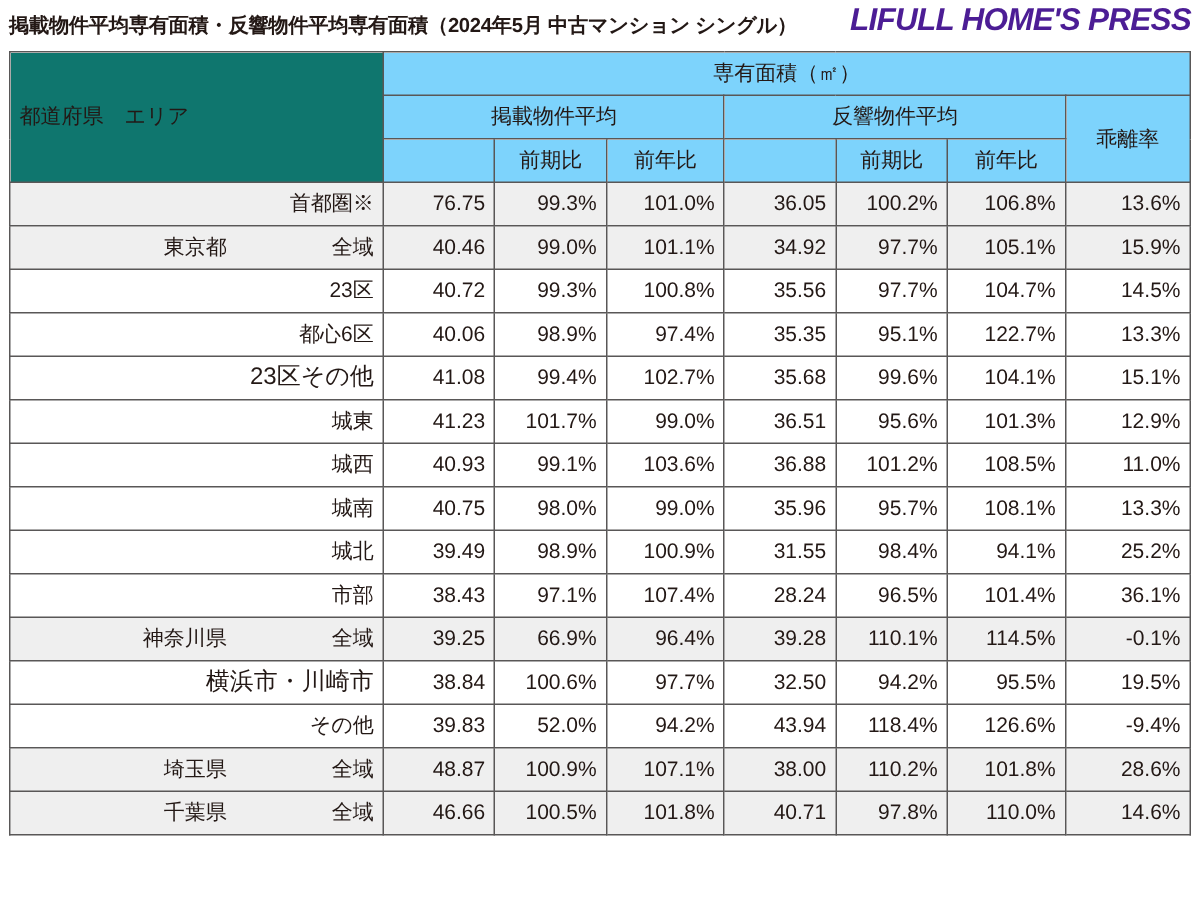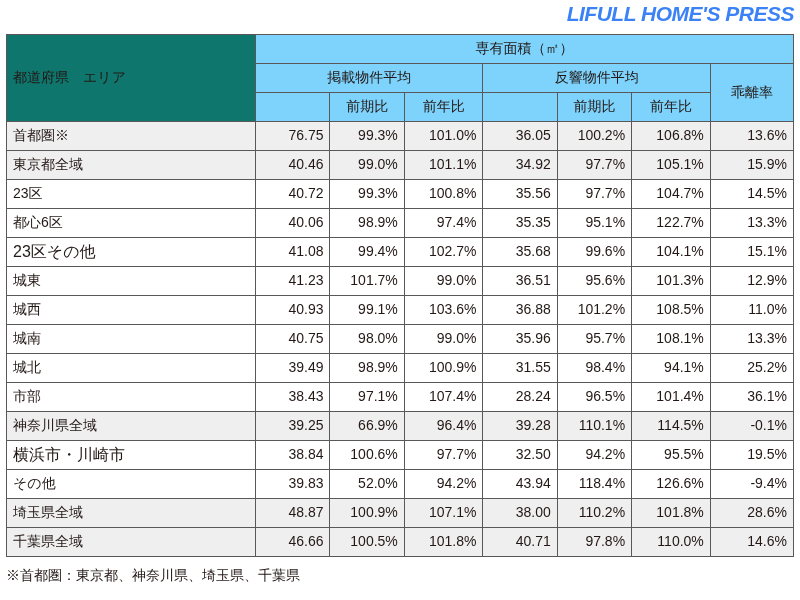--- a/index.html
+++ b/index.html
@@ -27,21 +27,21 @@
     letter-spacing: -0.2px;
     white-space: nowrap;
   }
   .logo {
     position: absolute;
     right: 6px;
     top: 2px;
     font-size: 21px;
     font-weight: bold;
     font-style: italic;
-    color: #3b82f6;
+    color: #4c1d95;
     letter-spacing: -0.5px;
     white-space: nowrap;
   }
   
   table.grid {
     border-collapse: collapse;
     width: 788px;
     margin: 0 6px;
     table-layout: fixed;
     font-size: 14px;
@@ -57,28 +57,28 @@
   }
   .hdr {
     background: #7dd3fc;
     text-align: center;
   }
   .hdr-left {
     background: #0f766e;
     text-align: left;
   }
   .num { text-align: right; }
-  .lbl { text-align: left; }
+  .lbl { text-align: right; }
   .shade { background: #efefef; }
   .white { background: #ffffff; }
   .indent1 { padding-left: 24px; }
   .indent2 { padding-left: 60px; }
   .indent3 { padding-left: 96px; }
   .pref { display: inline-block; }
-  .area-pad { }
+  .area-pad { padding-left: 70px; }
   .thick-top td { border-top: 2px solid #595757; }
   .small { font-size: 16px; }
   
   col.c0 { width: 228px; }
   col.c1 { width: 68px; }
   col.c2 { width: 68px; }
   col.c3 { width: 72px; }
   col.c4 { width: 68px; }
   col.c5 { width: 68px; }
   col.c6 { width: 72px; }
@@ -88,20 +88,21 @@
     margin: 10px 0 0 6px;
     font-size: 14px;
   }
 </style>
 </head>
 <body>
 
 <div class="page">
 
   <div class="header">
+    <div class="title">掲載物件平均専有面積・反響物件平均専有面積（2024年5月 中古マンション シングル）</div>
     <div class="logo">LIFULL HOME'S PRESS</div>
   </div>
 
   <table class="grid">
     <colgroup>
       <col class="c0">
         <col class="c1">
         <col class="c2">
         <col class="c3">
       <col class="c4">
@@ -275,15 +276,14 @@
           <td class="num shade">100.5%</td>
           <td class="num shade">101.8%</td>
           <td class="num shade">40.71</td>
           <td class="num shade">97.8%</td>
           <td class="num shade">110.0%</td>
           <td class="num shade">14.6%</td>
         </tr>
       </tbody>
   </table>
 
-  <div class="footnote">※首都圏：東京都、神奈川県、埼玉県、千葉県</div>
 
 </div>
 
 </body></html>

